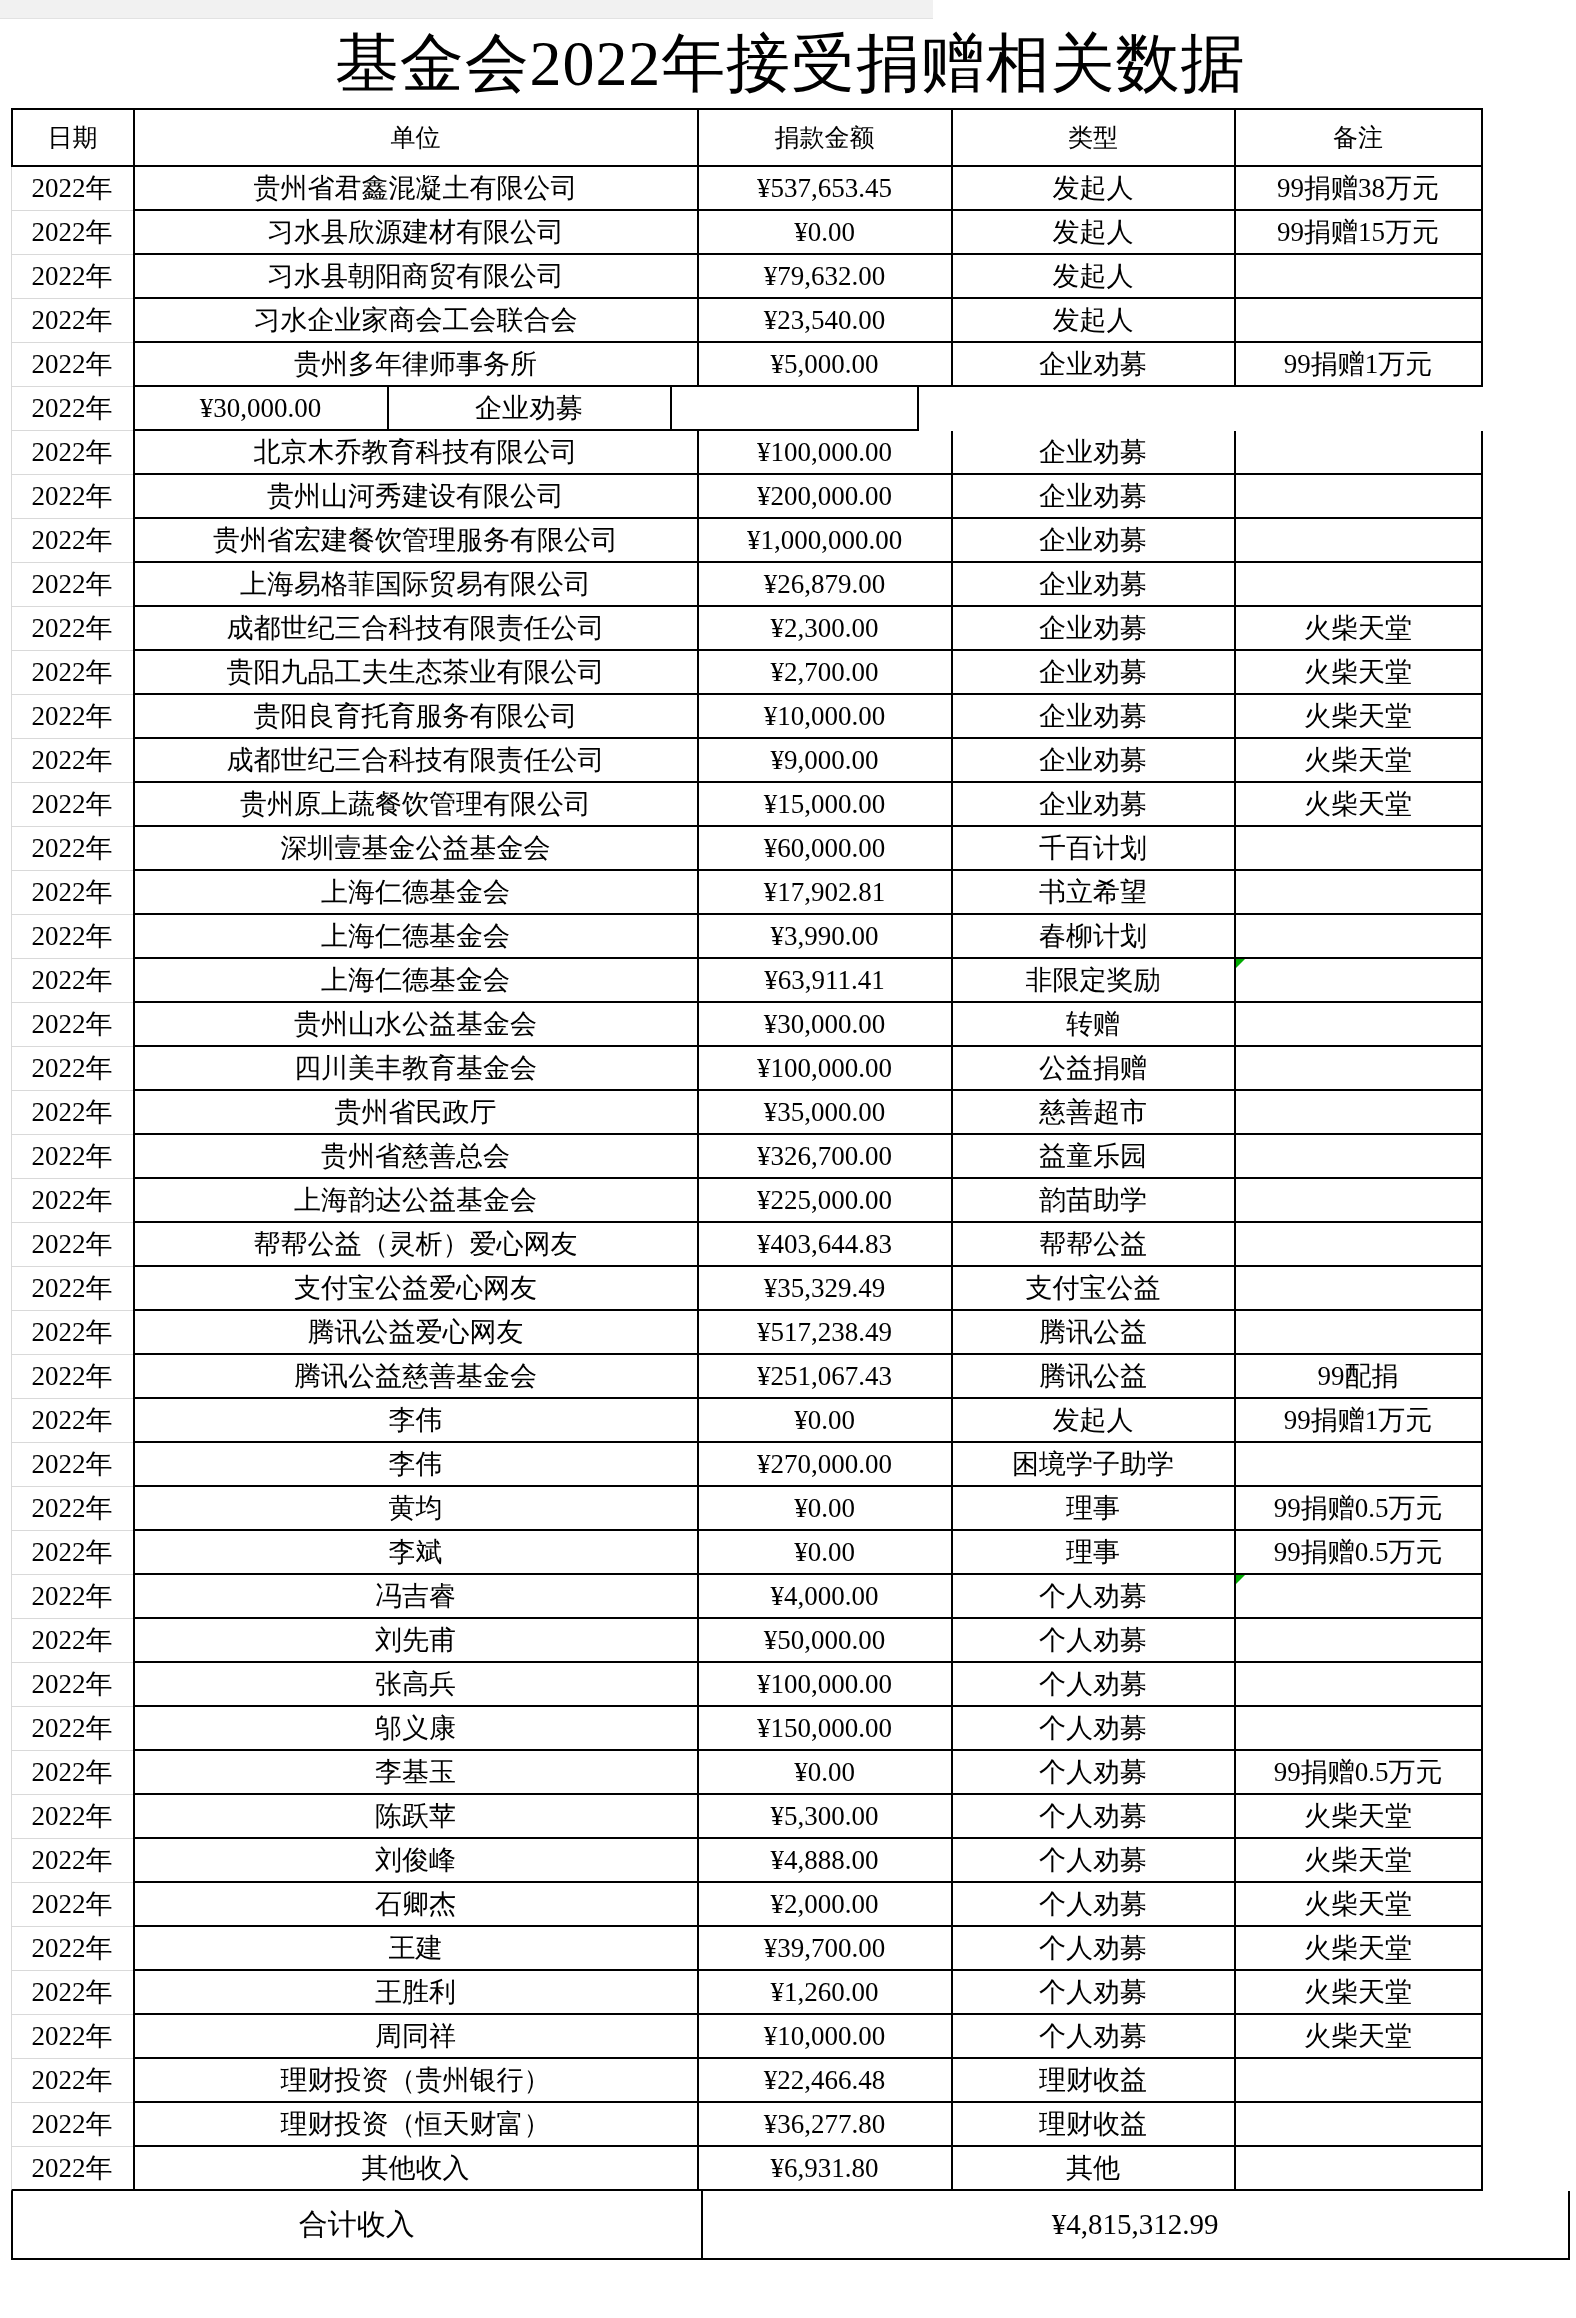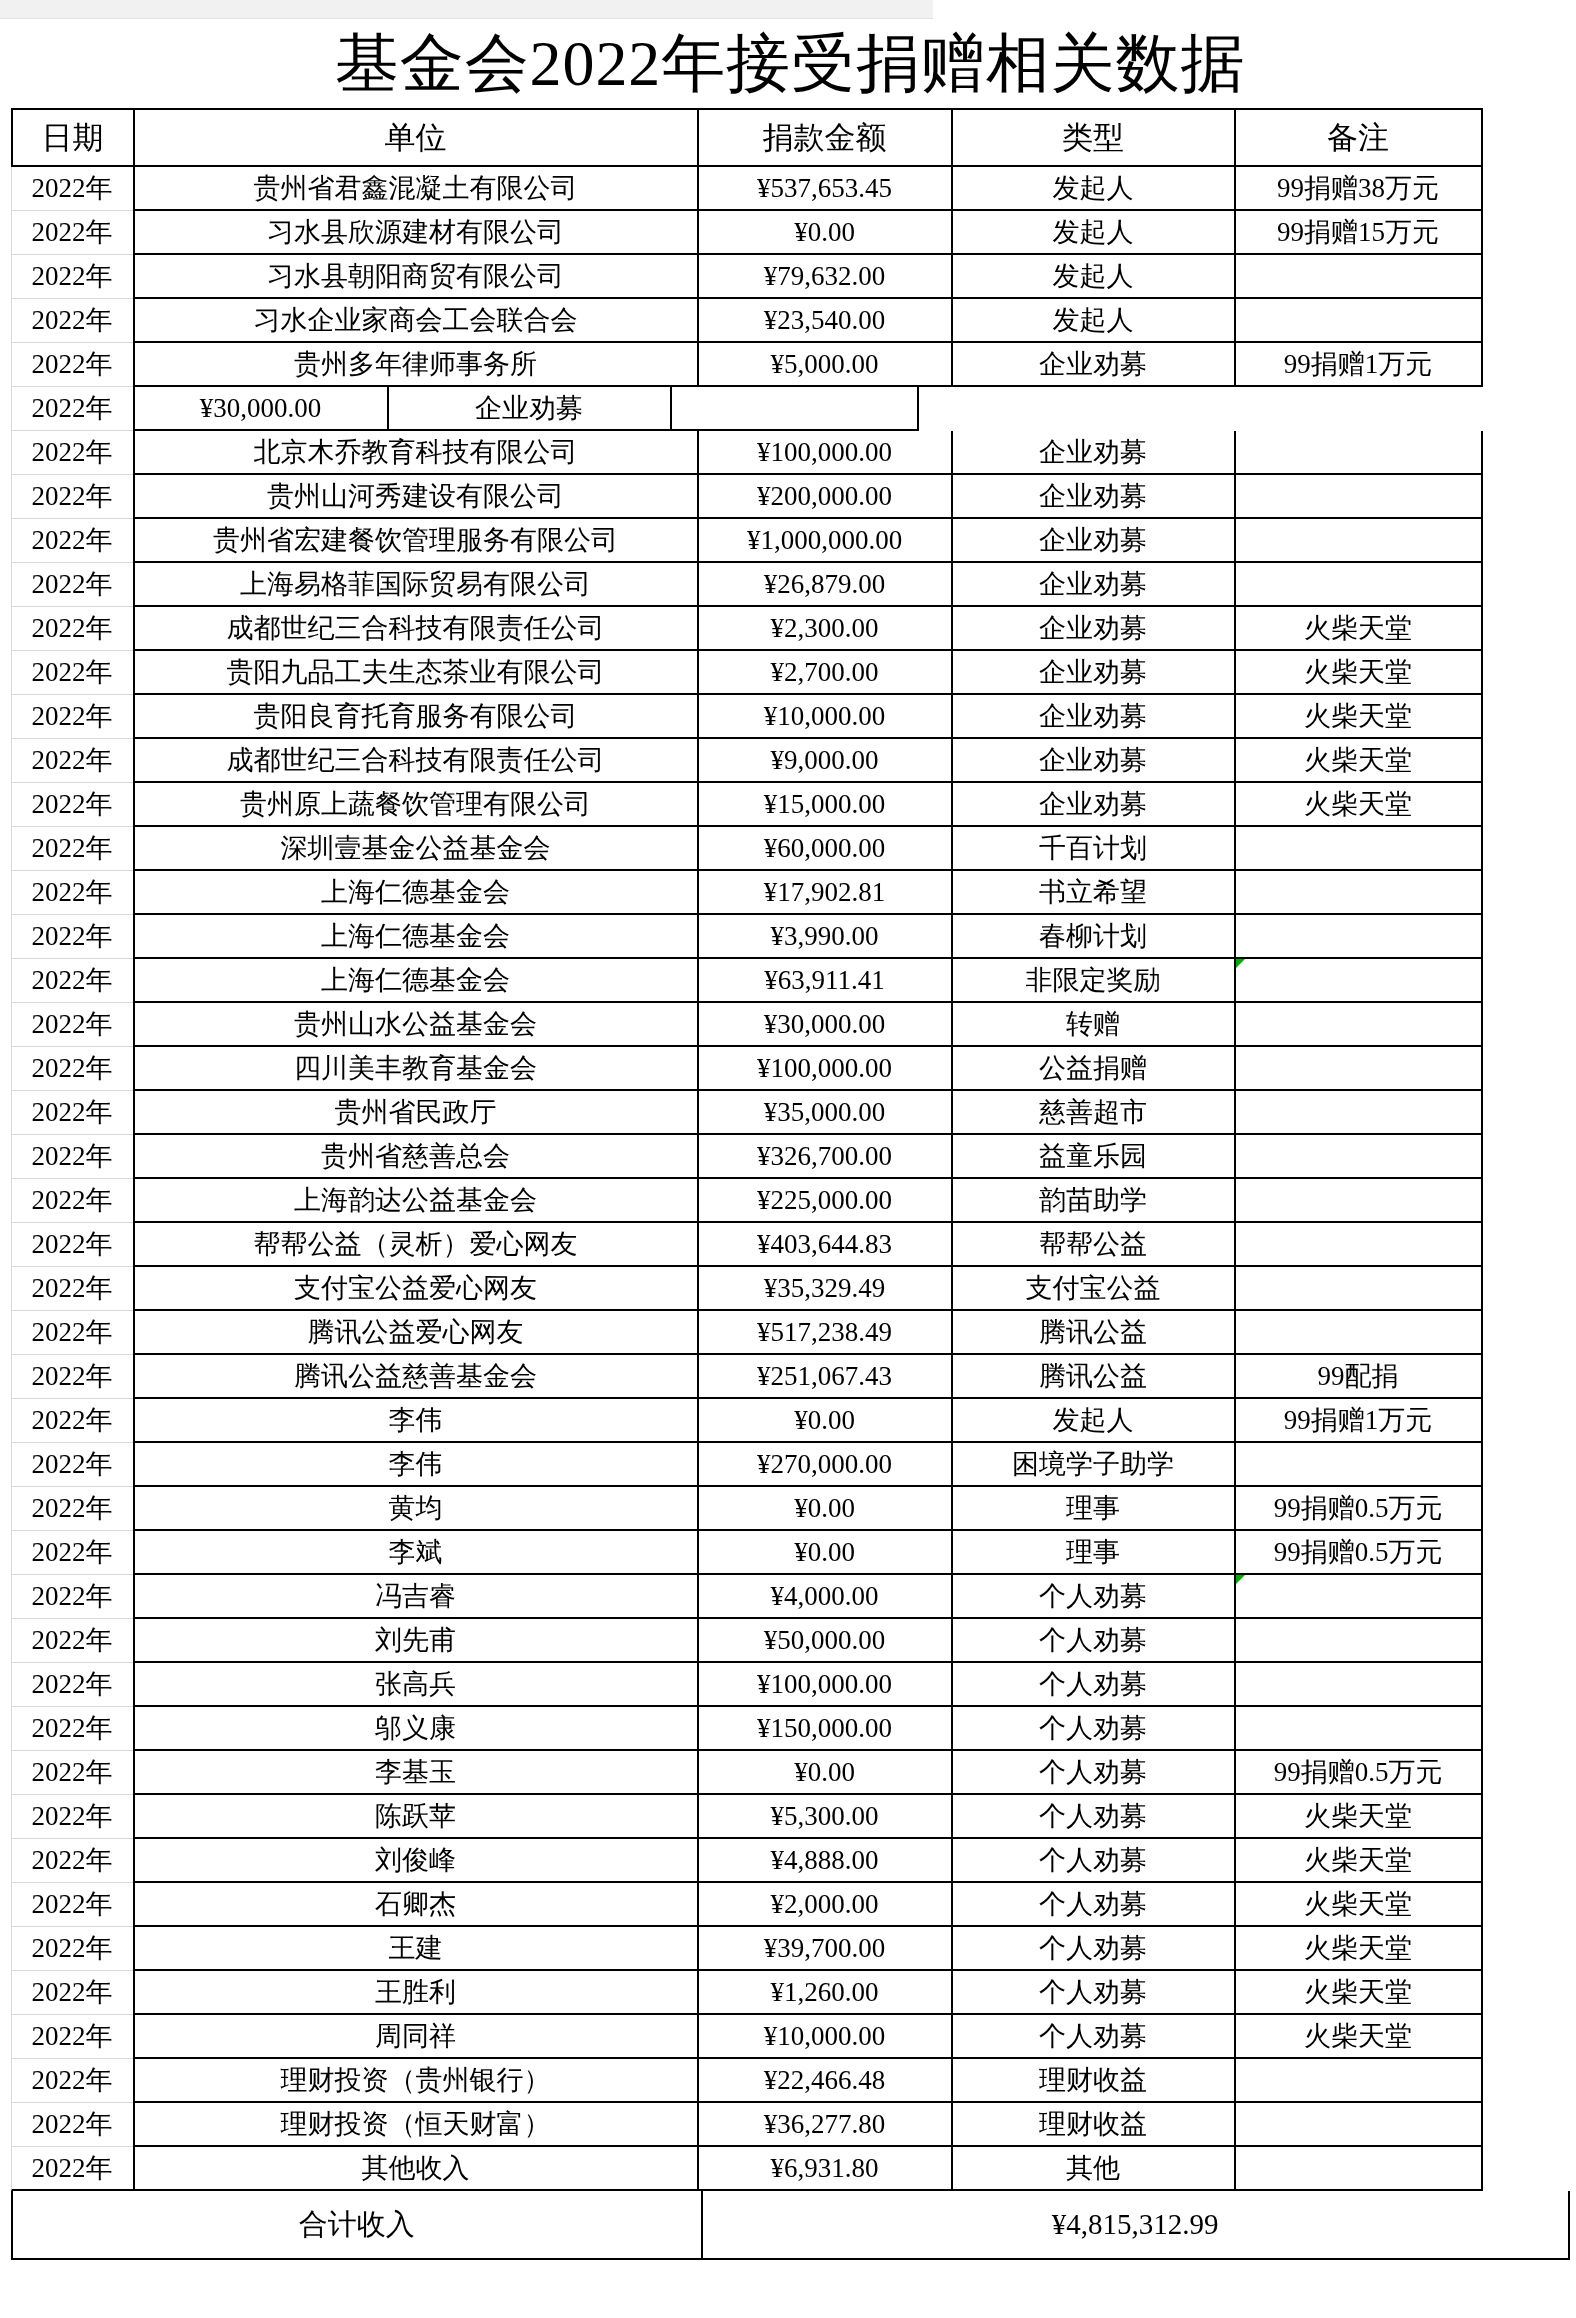--- a/index.html
+++ b/index.html
@@ -8,21 +8,21 @@
     font-family:"Liberation Serif","DejaVu Serif",serif;color:#000;
     overflow:hidden;
   }
   .top-strip{position:absolute;left:0;top:0;width:933px;height:17.7px;background:#f1f1f1;border-bottom:0.9px solid #e2e2e2;}
   .sheet{position:absolute;left:10.6px;top:19.4px;width:1559px;}
   .title-row{height:89px;display:flex;align-items:center;justify-content:center;}
   .title-text{font-size:64px;letter-spacing:0.9px;white-space:nowrap;}
   .hrow{display:flex;height:59px;}
   .cell{box-sizing:border-box;display:flex;align-items:center;justify-content:center;
         font-size:27px;white-space:nowrap;overflow:hidden;position:relative;line-height:1;}
-  .hrow .cell{border-top:2.7px solid #000;border-bottom:2.7px solid #000;border-left:2.7px solid #000;font-size:31px;}
+  .hrow .cell{border-top:2.7px solid #000;border-bottom:2.7px solid #000;border-left:2.7px solid #000;font-size:25px;}
   .hrow .cell.e{border-right:2.7px solid #000;}
   .a{width:122px;}
   .b{width:564px;}
   .c{width:254px;}
   .d{width:283px;}
   .e{width:249px;}
   .row{display:flex;height:44px;}
   .row .a{border-left:0.9px solid #d9d9d9;border-bottom:0.9px solid #d9d9d9;}
   .row .b,.row .c,.row .d,.row .e{border-left:2.7px solid #000;border-bottom:2.7px solid #000;}
   .row .e{border-right:2.7px solid #000;}

